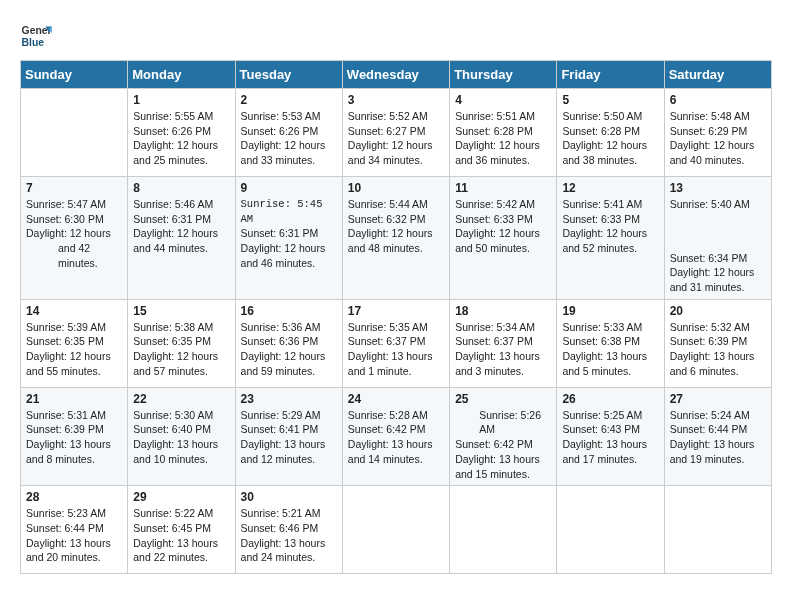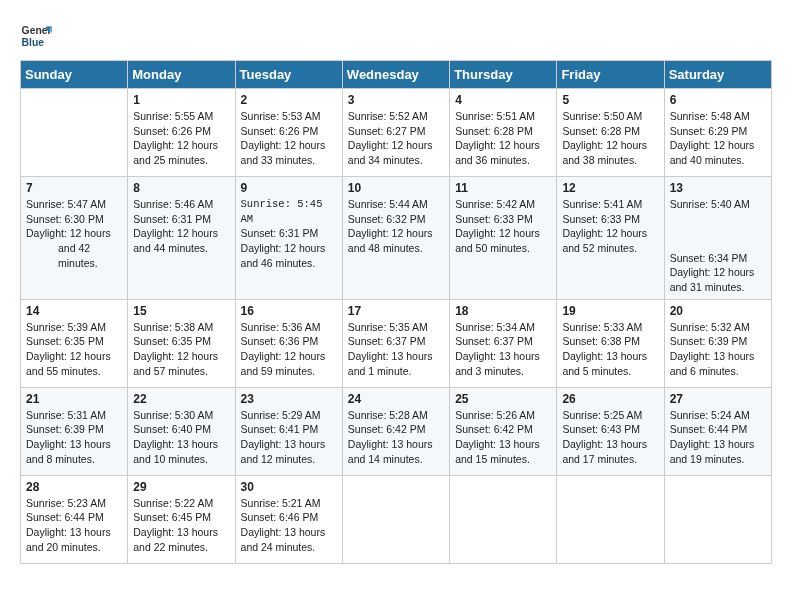--- a/index.html
+++ b/index.html
@@ -277,21 +277,21 @@
         </td>
         <td>
           <span class="day-num">24</span>
           <span style="display: block; line-height: 1.4;">Sunrise: 5:28 AM</span>
           <span style="display: block; line-height: 1.4;">Sunset: 6:42 PM</span>
           <span style="display: block; line-height: 1.4;">Daylight: 13 hours</span>
           <span style="display: block; line-height: 1.4;">and 14 minutes.</span>
         </td>
         <td>
           <span class="day-num">25</span>
-          <span style="display: block; line-height: 1.4;">Sunrise: 5:26 AM</span>
+          <span style="display: block; line-height: 1.4; margin-left: 24px;">Sunrise: 5:26 AM</span>
           <span style="display: block; line-height: 1.4;">Sunset: 6:42 PM</span>
           <span style="display: block; line-height: 1.4;">Daylight: 13 hours</span>
           <span style="display: block; line-height: 1.4;">and 15 minutes.</span>
         </td>
         <td>
           <span class="day-num">26</span>
           <span style="display: block; line-height: 1.4;">Sunrise: 5:25 AM</span>
           <span style="display: block; line-height: 1.4;">Sunset: 6:43 PM</span>
           <span style="display: block; line-height: 1.4;">Daylight: 13 hours</span>
           <span style="display: block; line-height: 1.4;">and 17 minutes.</span>

